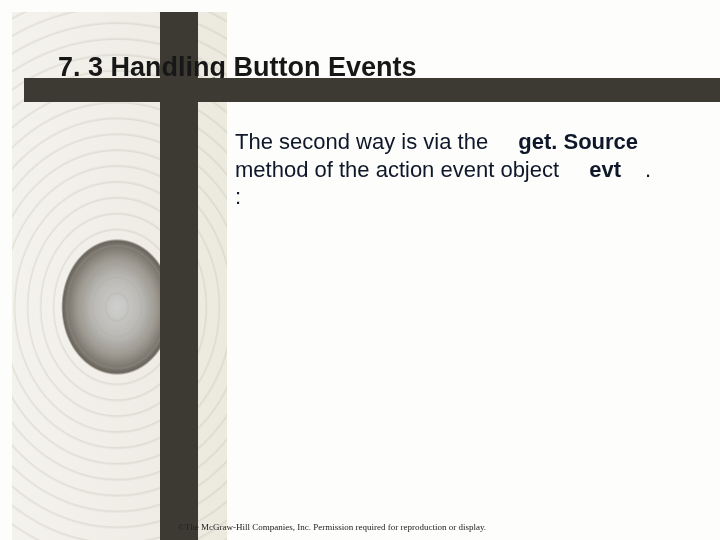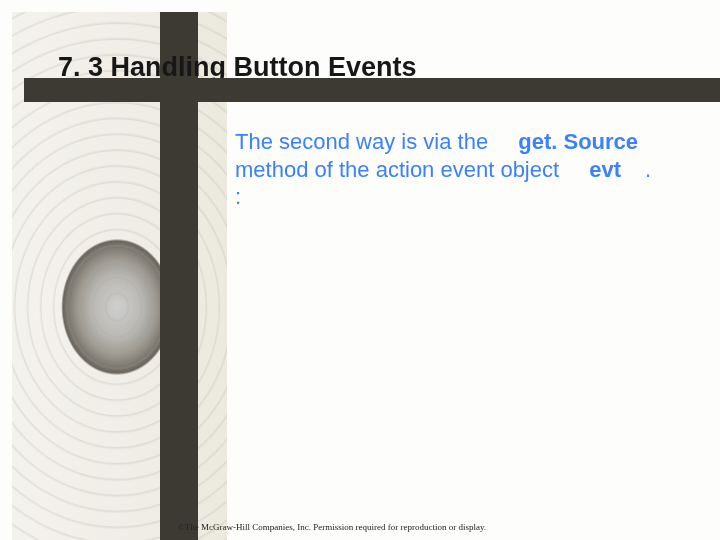--- a/index.html
+++ b/index.html
@@ -61,21 +61,21 @@
     left: 0;
     top: 54px;
     width: 720px;
     height: 2px;
     background: #3d3a33;
   }
   .body {
     margin-left: 175px;
     margin-right: 20px;
     padding-top: 25px;
-    color: #3b82f6;
+    color: #0f172a;
   }
   .para {
     font-size: 22px;
     line-height: 1.25;
     text-indent: -12px;
     padding-left: 12px;
     margin-bottom: 10px;
   }
   .para .bold { font-weight: bold; }
   pre.code {

